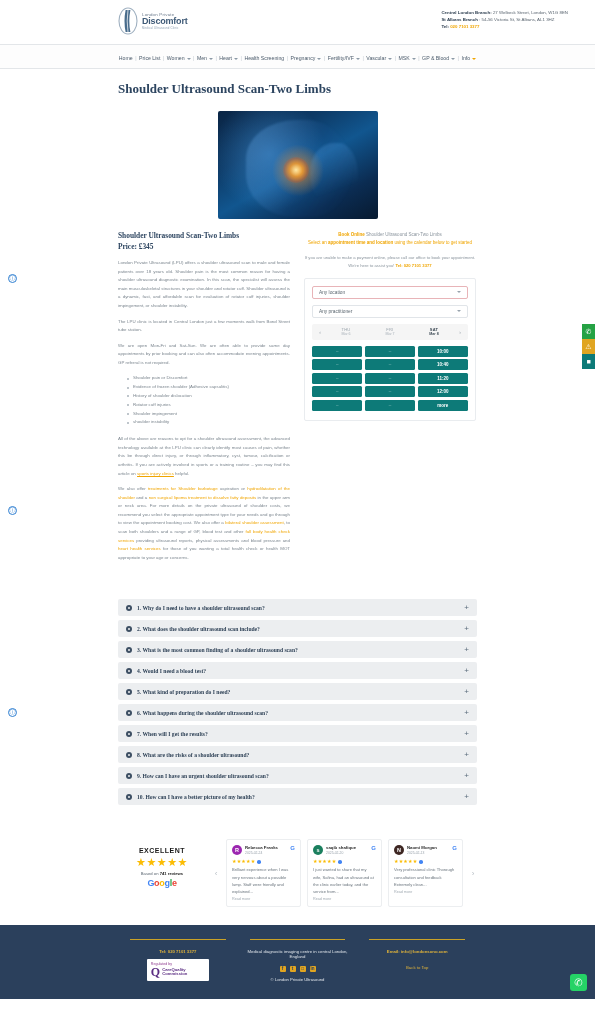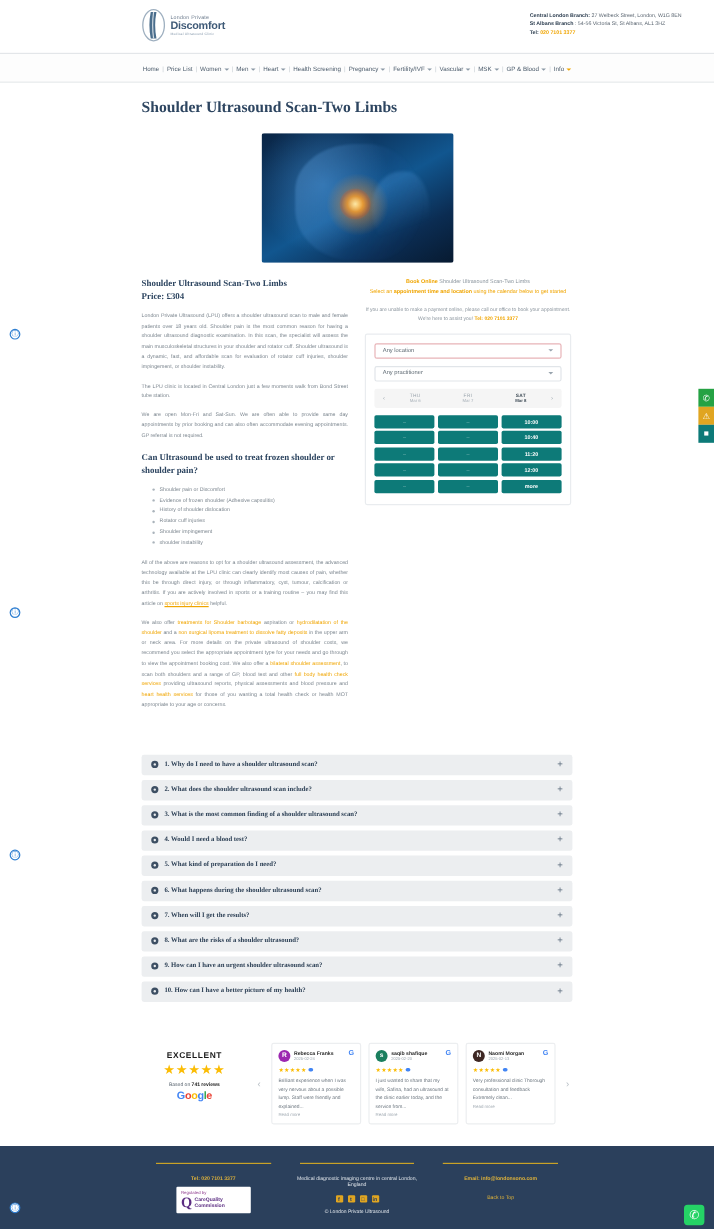--- a/index.html
+++ b/index.html
@@ -557,27 +557,26 @@
   <div class="torso"></div>
   <div class="arm"></div>
   <div class="glow"></div>
 </div>
 
 <div class="content">
 
   <div class="col-left">
     <div class="h-sub">
       <div>Shoulder Ultrasound Scan-Two Limbs</div>
-      <div>Price: £304</div>
+      <div>Price: £345</div>
     </div>
     <p class="body">London Private Ultrasound (LPU) offers a shoulder ultrasound scan to male and female patients over 18 years old. Shoulder pain is the most common reason for having a shoulder ultrasound diagnostic examination. In this scan, the specialist will assess the main musculoskeletal structures in your shoulder and rotator cuff. Shoulder ultrasound is a dynamic, fast, and affordable scan for evaluation of rotator cuff injuries, shoulder impingement, or shoulder instability.</p>
     <p class="body">The LPU clinic is located in Central London just a few moments walk from Bond Street tube station.</p>
     <p class="body">We are open Mon-Fri and Sat-Sun. We are often able to provide same day appointments by prior booking and can also often accommodate evening appointments. GP referral is not required.</p>
 
-    <h2 class="h-q">Can Ultrasound be used to treat frozen shoulder or shoulder pain?</h2>
     <ul class="bullets" id="symptom-list">
         <li>Shoulder pain or Discomfort</li>
         <li>Evidence of frozen shoulder (Adhesive capsulitis)</li>
         <li>History of shoulder dislocation</li>
         <li>Rotator cuff injuries</li>
         <li>Shoulder impingement</li>
         <li>shoulder instability</li>
       </ul>
 
     <p class="body">

